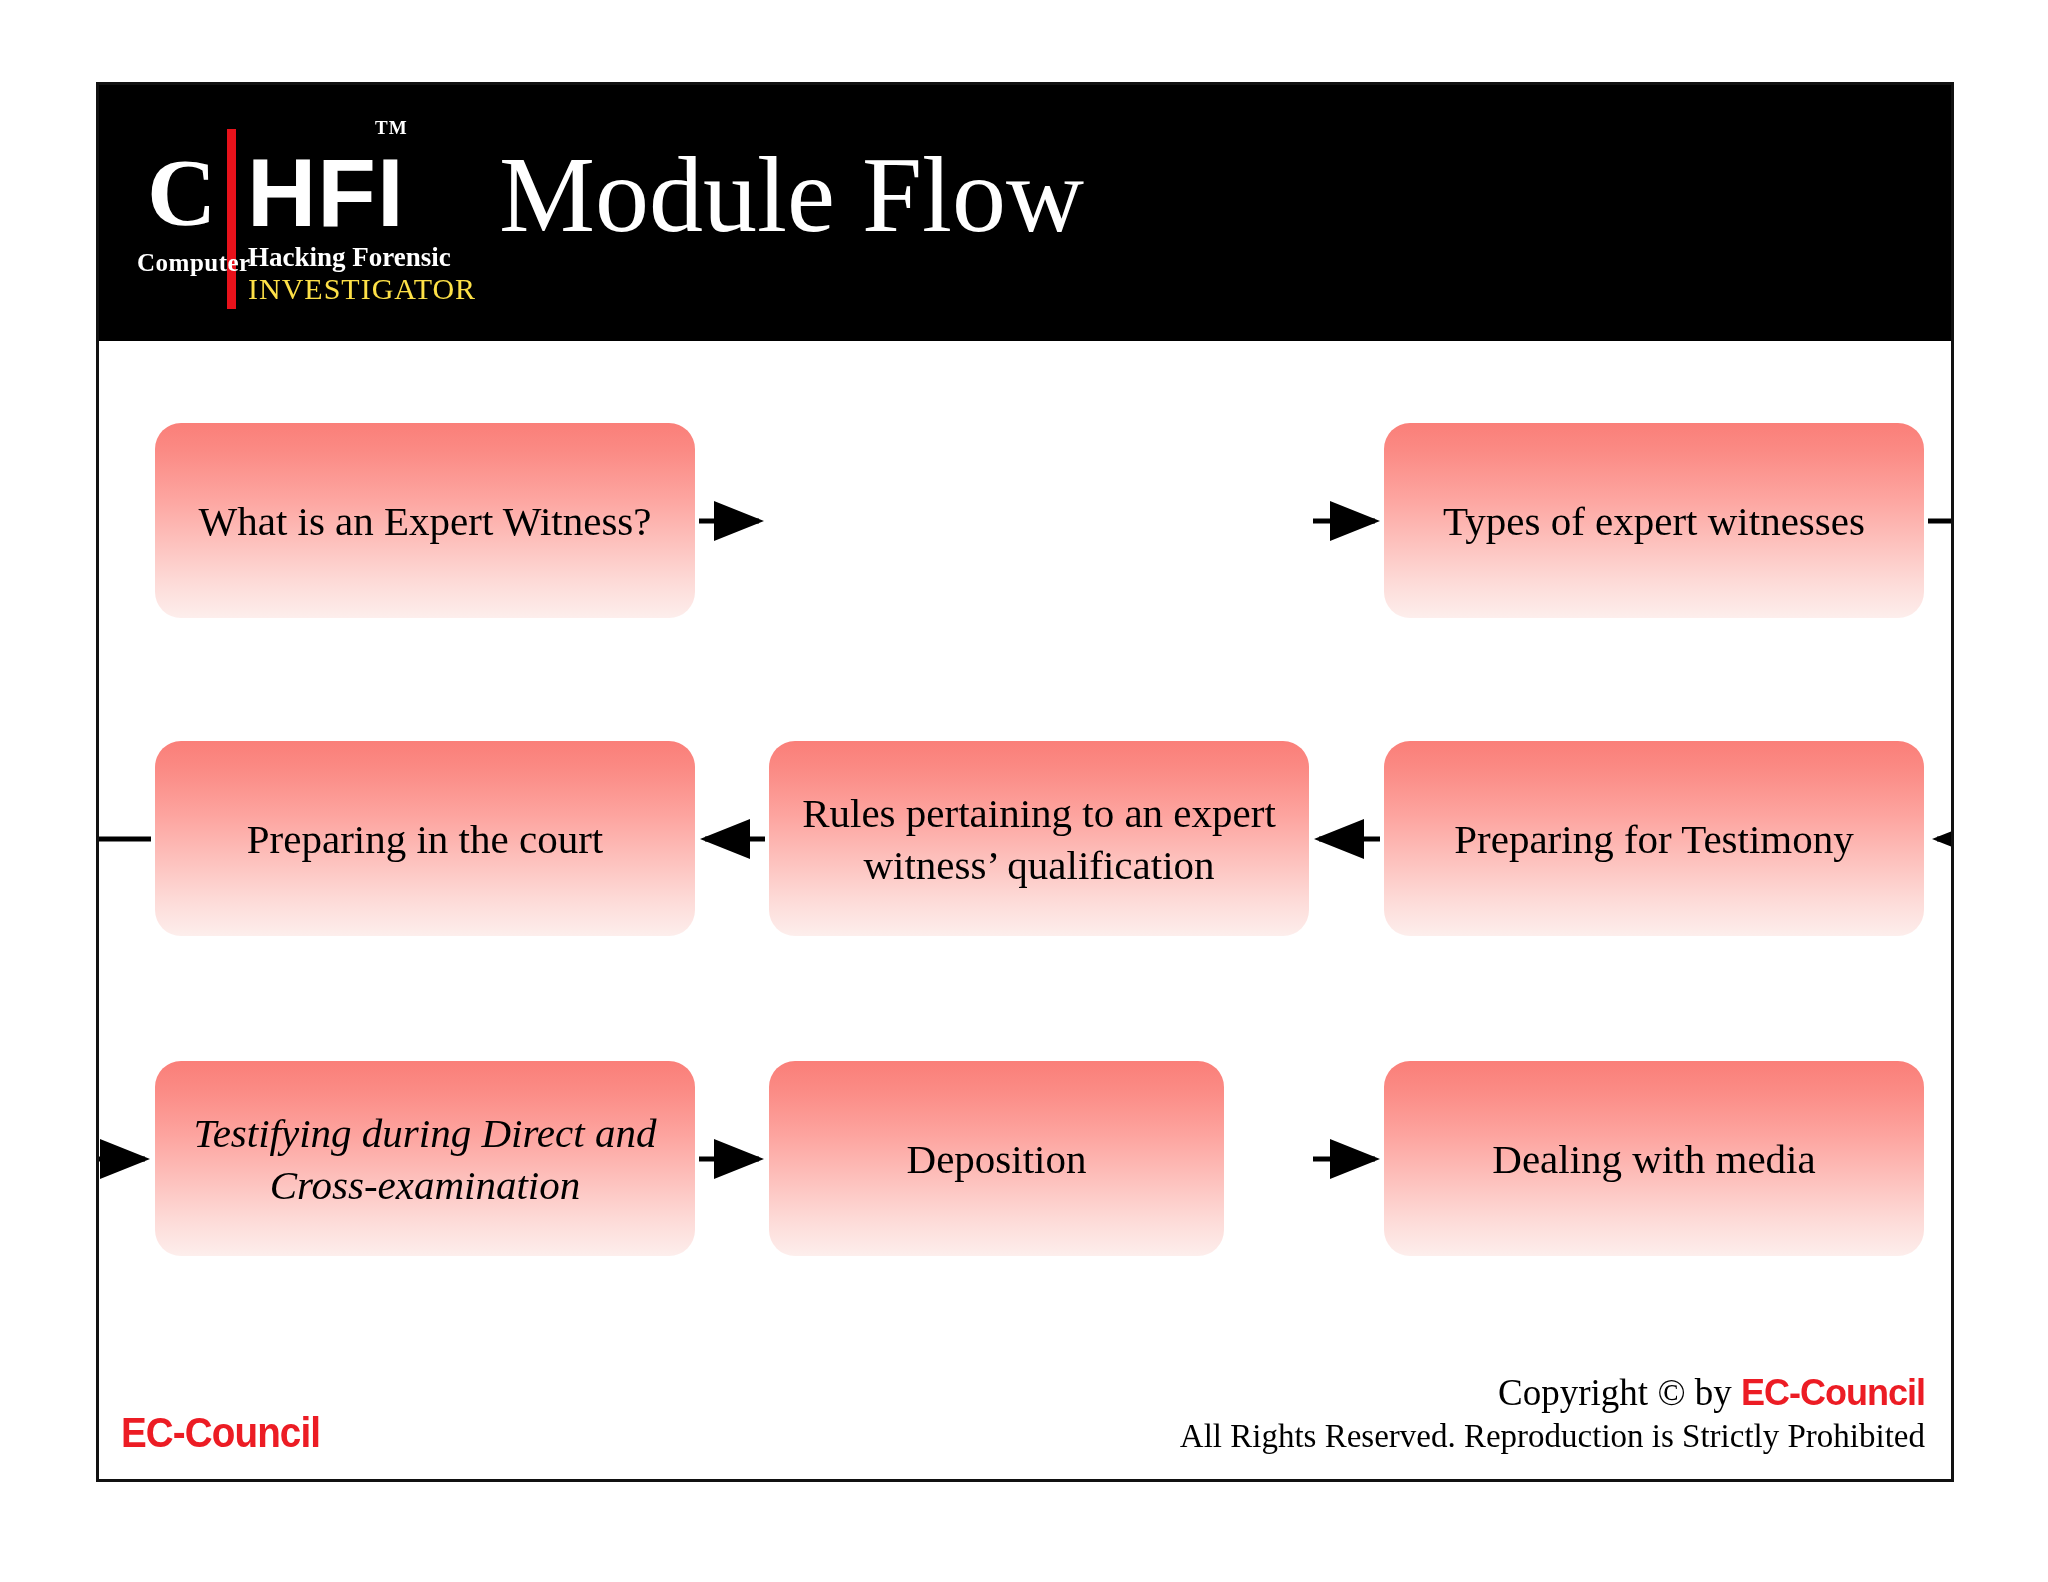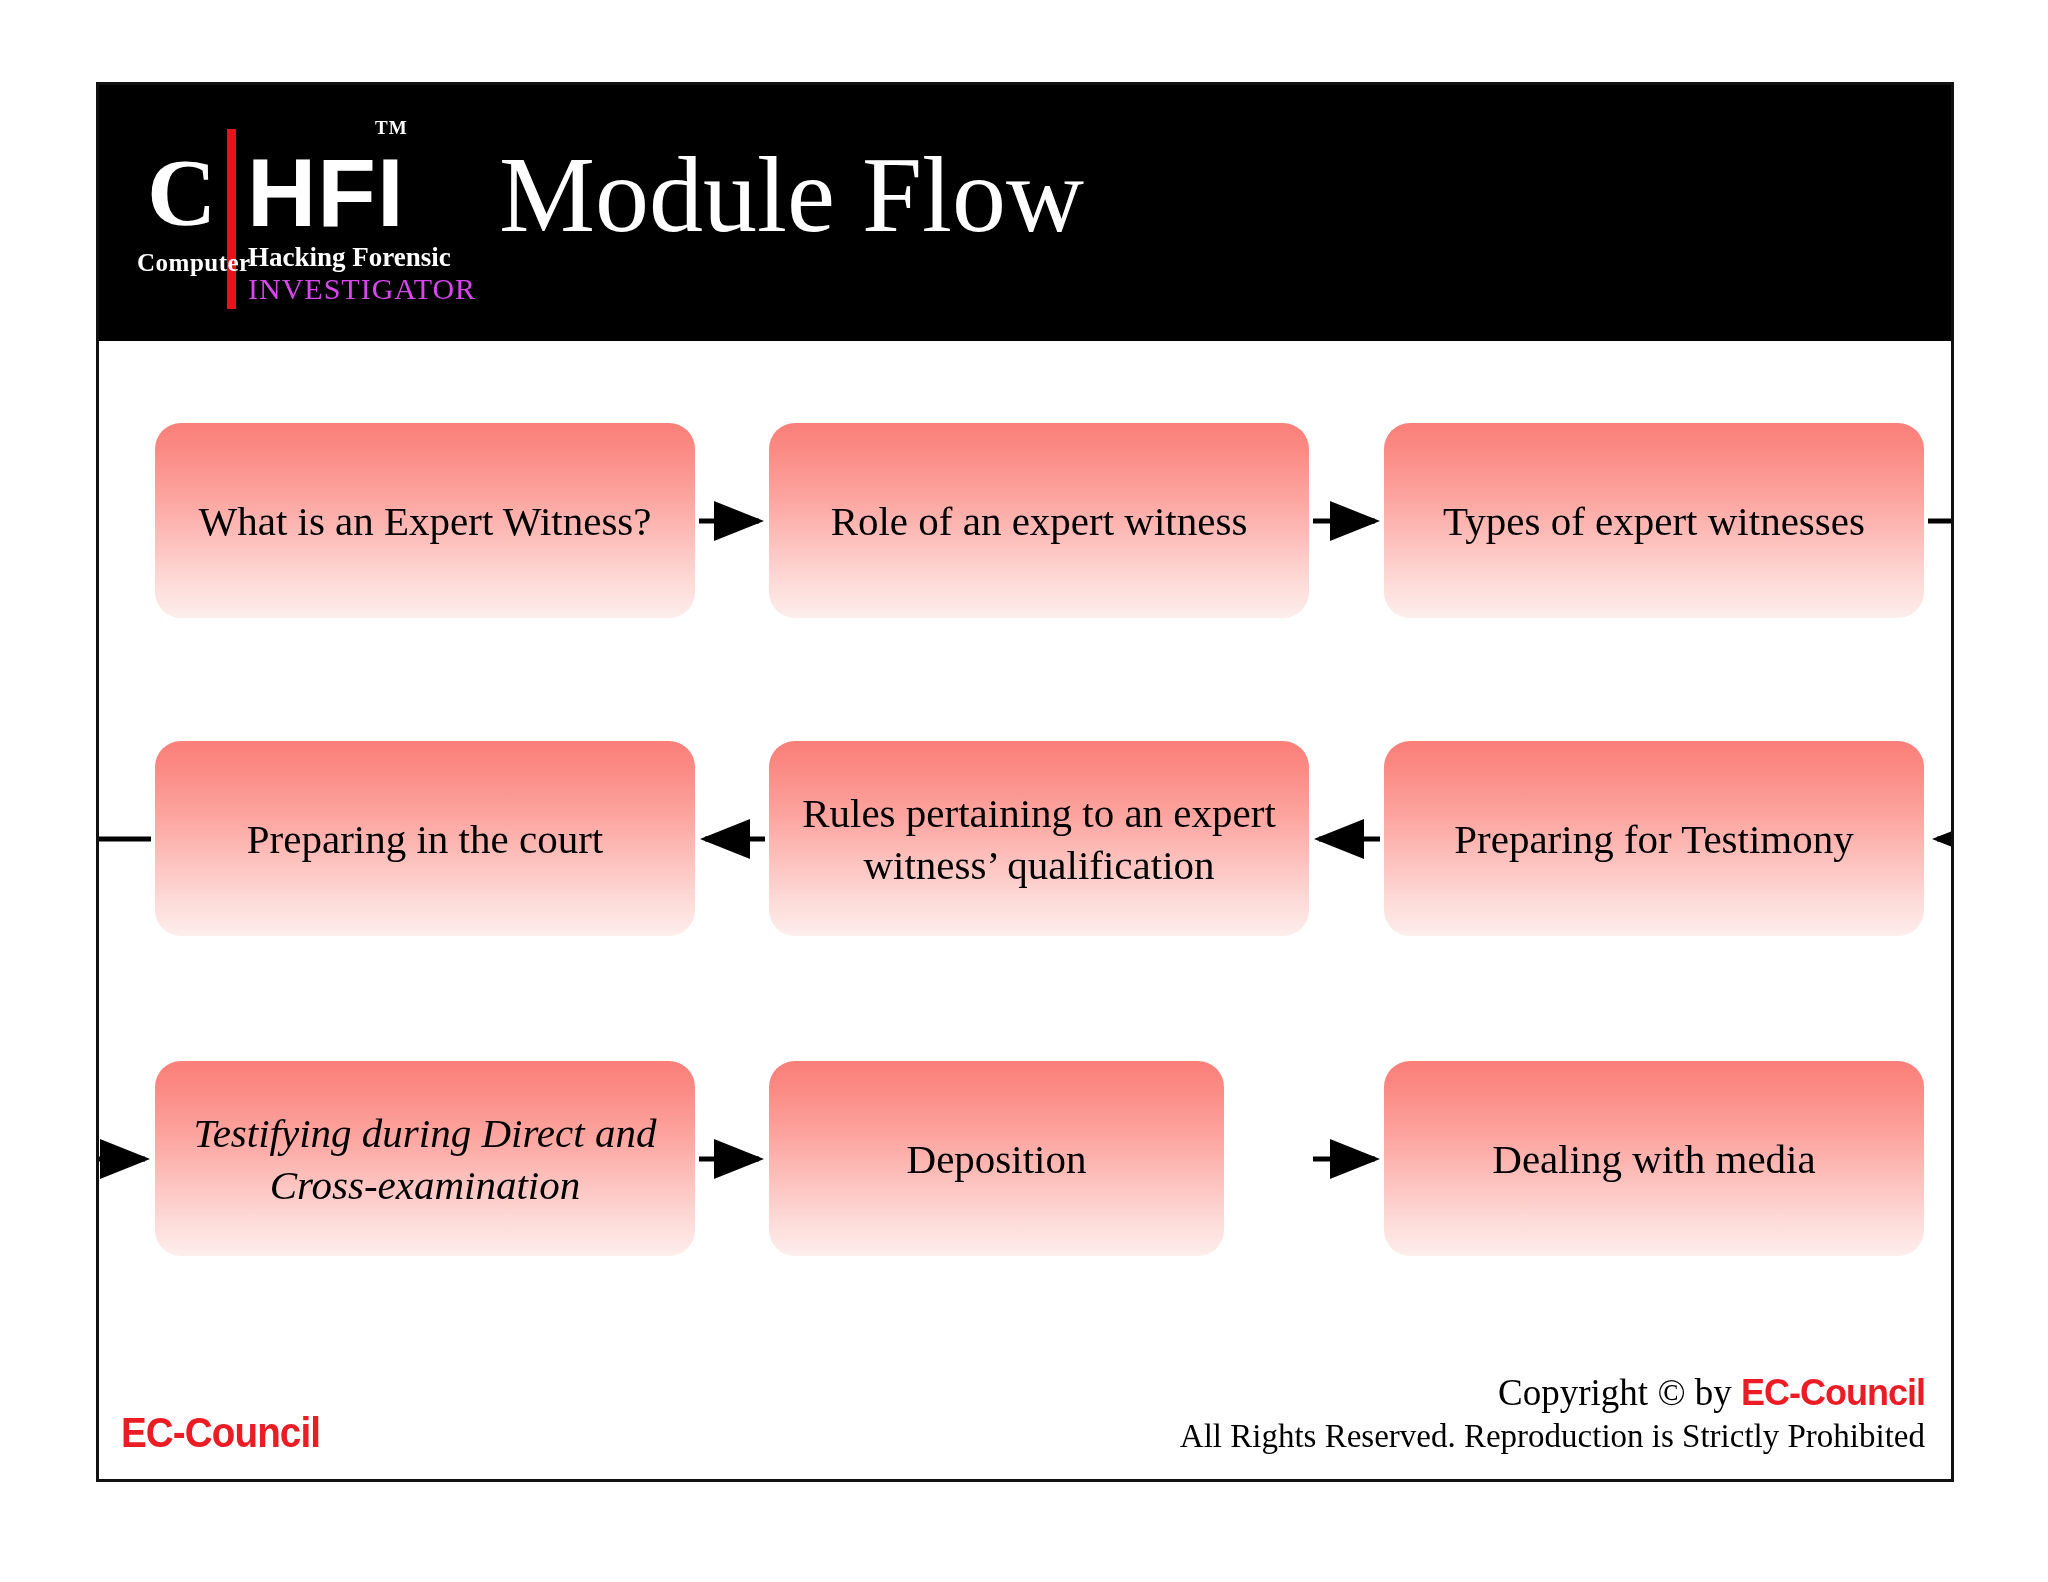--- a/index.html
+++ b/index.html
@@ -105,21 +105,21 @@
     letter-spacing: 0px;
     white-space: nowrap;
   }
   .logo-sub2 {
     position: absolute;
     left: 119px;
     top: 165px;
     font-family: "Liberation Serif", serif;
     font-weight: normal;
     font-size: 30px;
-    color: #d946ef;
+    color: #fde047;
     letter-spacing: 1px;
     white-space: nowrap;
   }
 
   .slide-title {
     position: absolute;
     left: 400px;
     top: 52px;
     font-family: "Liberation Serif", serif;
     font-size: 108px;
@@ -264,23 +264,20 @@
 
         <line x1="600" y1="818" x2="660" y2="818"></line>
 
         <line x1="1214" y1="818" x2="1276" y2="818"></line>
       </g>
     </svg>
 
     <div class="node n1">
       <span>What is an Expert Witness?</span>
     </div>
-    <div class="node n2">
-      <span>Role of an expert witness</span>
-    </div>
     <div class="node n3">
       <span>Types of expert witnesses</span>
     </div>
 
     <div class="node n4">
       <span>Preparing in the court</span>
     </div>
     <div class="node n5">
       <span>Rules pertaining to an expert witness’ qualification</span>
     </div>

